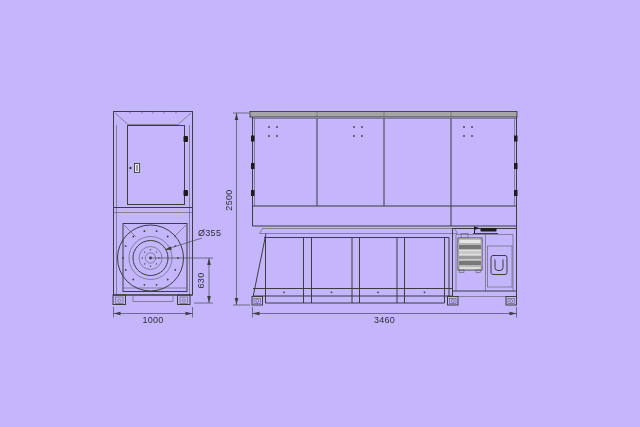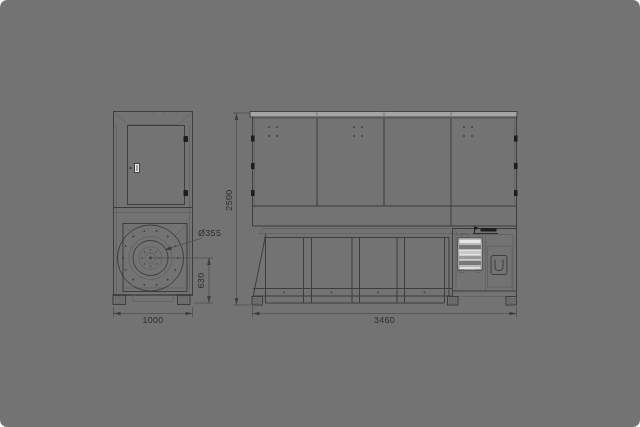--- a/index.html
+++ b/index.html
@@ -1,18 +1,18 @@
 <!DOCTYPE html>
 <html><head>
 <meta charset="utf-8">
 <style>
   html,body{margin:0;padding:0;background:#fff;}
   .canvas{
-    position:relative;width:640px;height:427px;background:#737373;
-    font-family:"Liberation Sans", sans-serif;overflow:hidden;border-radius:7px;
+    position:relative;width:640px;height:427px;background:#c4b5fd;
+    font-family:"Liberation Sans", sans-serif;overflow:hidden;
   }
   svg{display:block;}
   .ln{stroke:#3d3d3d;stroke-width:1;fill:none;}
   .ln-thin{stroke:#5a5a5a;stroke-width:0.6;fill:none;}
   .ln-dim{stroke:#4a4a4a;stroke-width:0.7;fill:none;}
   .fill-dark{fill:#1d1d1d;stroke:none;}
   .arrow{fill:#3d3d3d;stroke:none;}
   .dim-text{
     font-family:"Liberation Sans", sans-serif;font-size:9px;fill:#2f2f2f;
     letter-spacing:0.3px;

